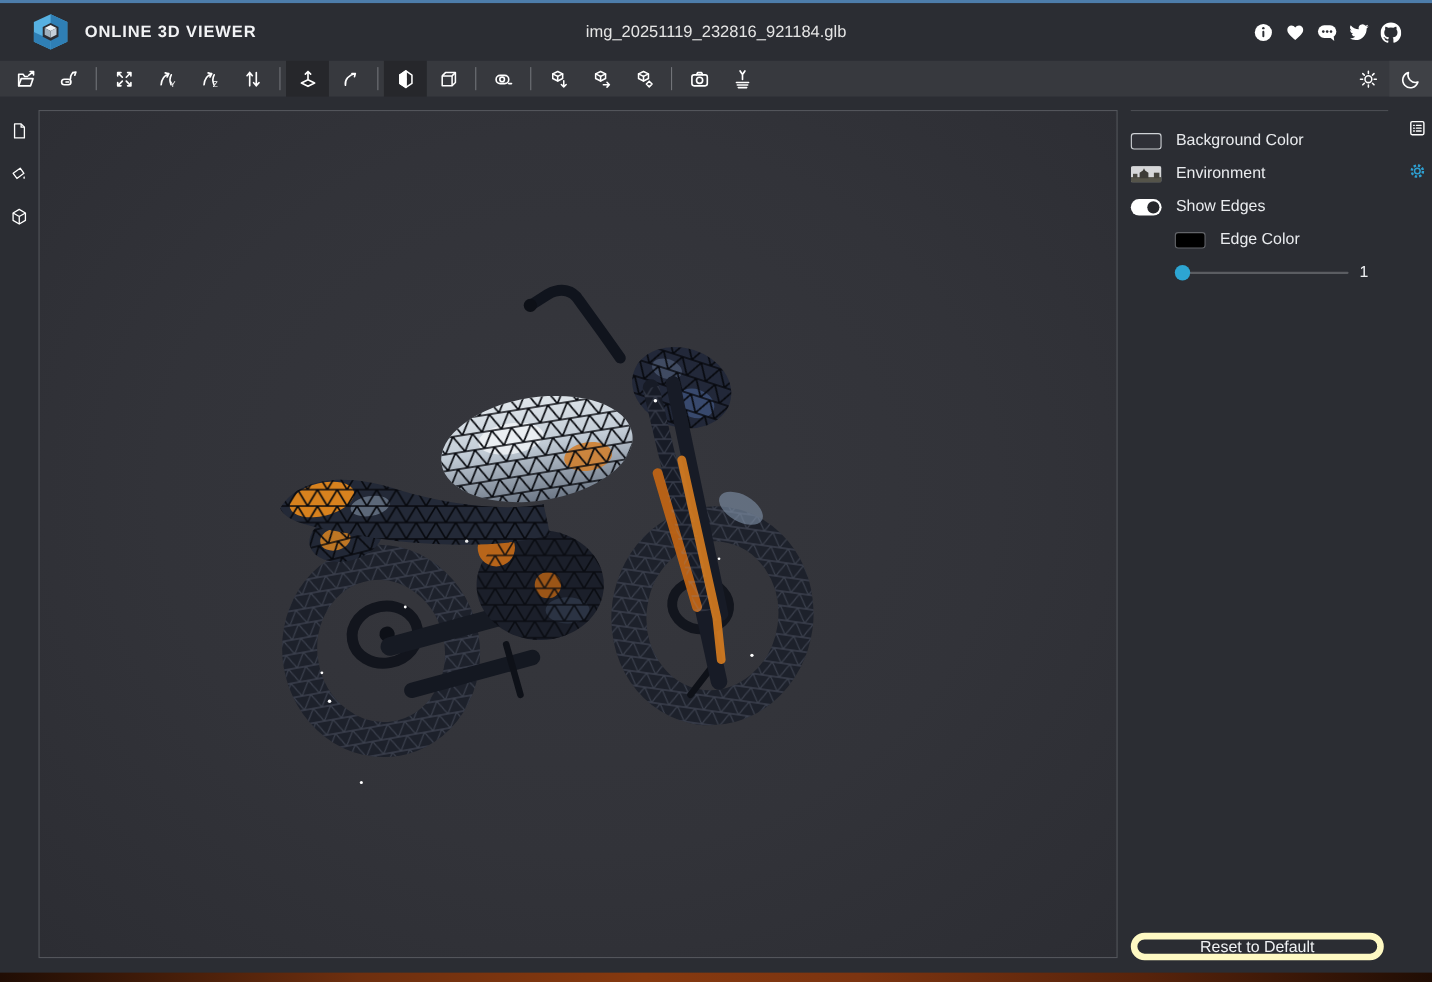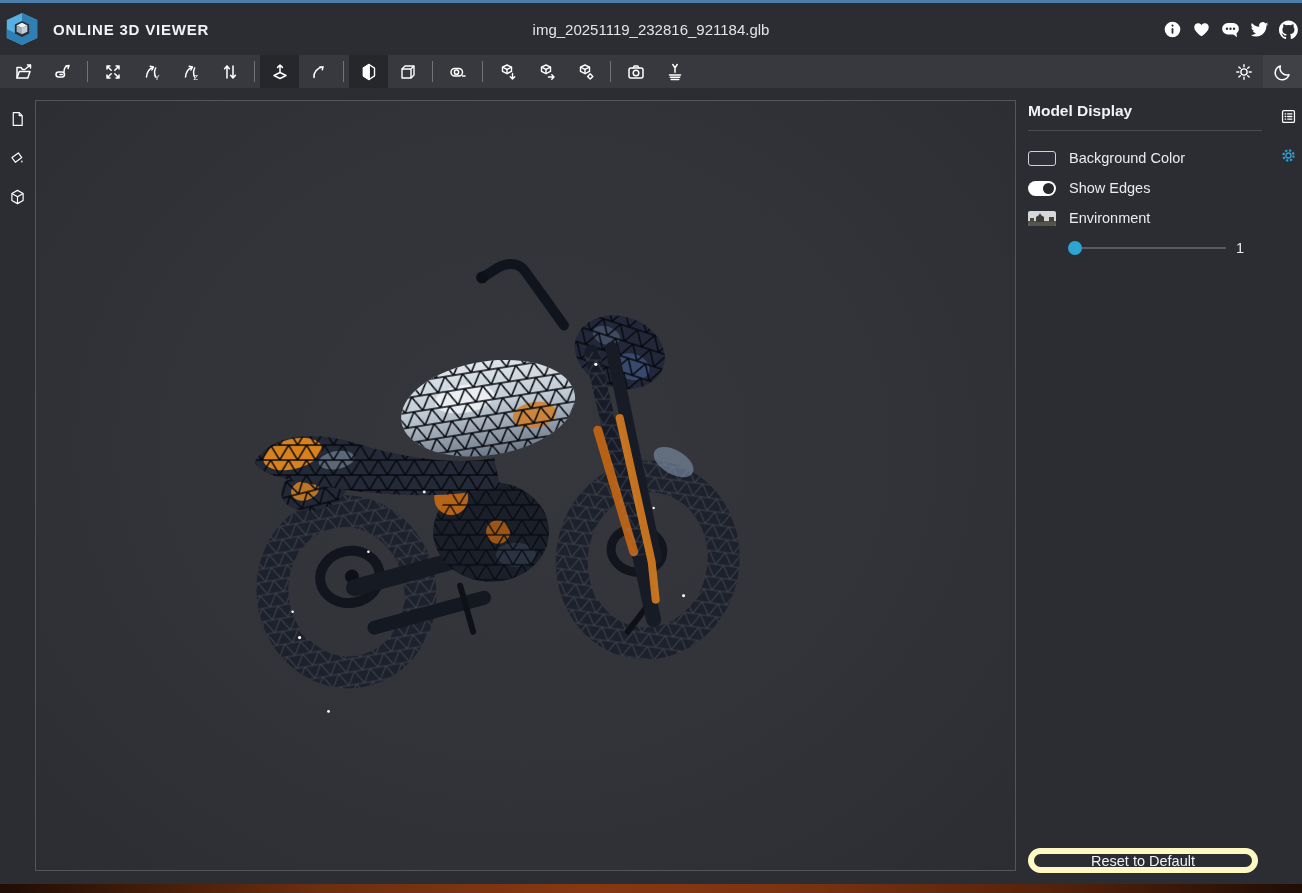--- a/index.html
+++ b/index.html
@@ -2,21 +2,21 @@
 <html><head>
 <meta charset="utf-8">
 <style>
   * { box-sizing: border-box; margin: 0; padding: 0; }
   html,body { width:1302px; height:893px; overflow:hidden; }
   body { font-family:"Liberation Sans", sans-serif; background:#2b2d33; color:#e9ebee; }
 
   .top-strip { height:3px; background:#4d7dab; }
 
   
-  .header { height:52px; background:#2b2d33; display:flex; align-items:center; padding:0 4px; position:relative; }
+  .header { height:52px; background:#2b2d33; display:flex; align-items:center; padding:0 28px; position:relative; }
   .logo { width:36px; height:34px; flex:0 0 auto; }
   .app-title { margin-left:13px; font-size:15px; font-weight:bold; letter-spacing:0.8px; color:#f2f3f5; }
   .file-name { position:absolute; left:50%; transform:translateX(-50%); font-size:15px; color:#e5e5e5; }
   .header-icons { margin-left:auto; display:flex; align-items:center; gap:10px; }
   .hicon { width:19px; height:19px; display:block; cursor:pointer; }
 
   
   .toolbar { height:33px; background:#37393e; display:flex; align-items:center; padding-left:4px; }
   .tbtn { width:39px; height:33px; display:flex; align-items:center; justify-content:center; cursor:pointer; }
   .tbtn.selected { background:#26272b; }
@@ -342,48 +342,51 @@
         <circle cx="388" cy="392" r="1.5" opacity="0.9"></circle>
           <circle cx="560" cy="264" r="1.6"></circle>
         <circle cx="648" cy="496" r="1.5"></circle>
           <circle cx="618" cy="408" r="1.2"></circle>
           <circle cx="332" cy="452" r="1.3"></circle>
       </g>
     </svg>
   </div>
 
   <div class="panel">
-    <div class="panel-title">Model Display</div>
     <div class="panel-divider"></div>
 
     <div class="prow">
       <div class="swatch bg"></div>
       <div class="plabel">Background Color</div>
-    </div>
-
-    <div class="prow">
-      <div class="toggle">
-          <div class="knob"></div>
-        </div>
-      <div class="plabel">Show Edges</div>
     </div>
 
     <div class="prow">
       <div class="env-thumb">
         <svg viewBox="0 0 28 15" width="28" height="15">
           <rect width="28" height="15" fill="#d6d7d9"></rect>
           <rect y="10" width="28" height="5" fill="#55544a"></rect>
           <path d="M8 11V6l3-2 1-2 1 2 3 2v5z" fill="#3c3b37"></path>
           <rect x="2" y="7" width="4" height="4" fill="#494841"></rect>
           <rect x="21" y="6" width="5" height="5" fill="#45443d"></rect>
         </svg>
       </div>
       <div class="plabel">Environment</div>
     </div>
 
+    <div class="prow">
+      <div class="toggle">
+          <div class="knob"></div>
+        </div>
+      <div class="plabel">Show Edges</div>
+    </div>
+
+    <div class="prow indent">
+      <div class="swatch edge"></div>
+      <div class="plabel">Edge Color</div>
+    </div>
 
     <div class="slider-row">
       <div class="slider-track">
         <div class="slider-thumb"></div>
       </div>
       <div class="slider-value">1</div>
     </div>
 
     <button class="reset-btn">Reset to Default</button>
   </div>

